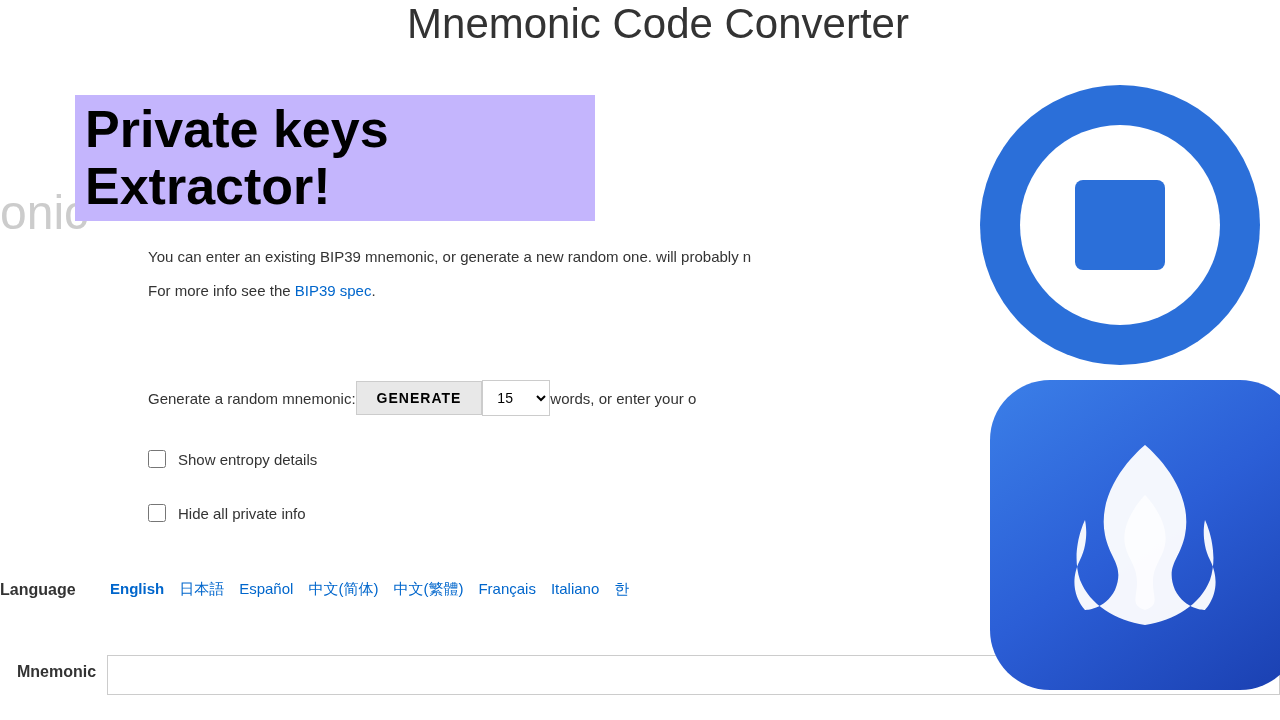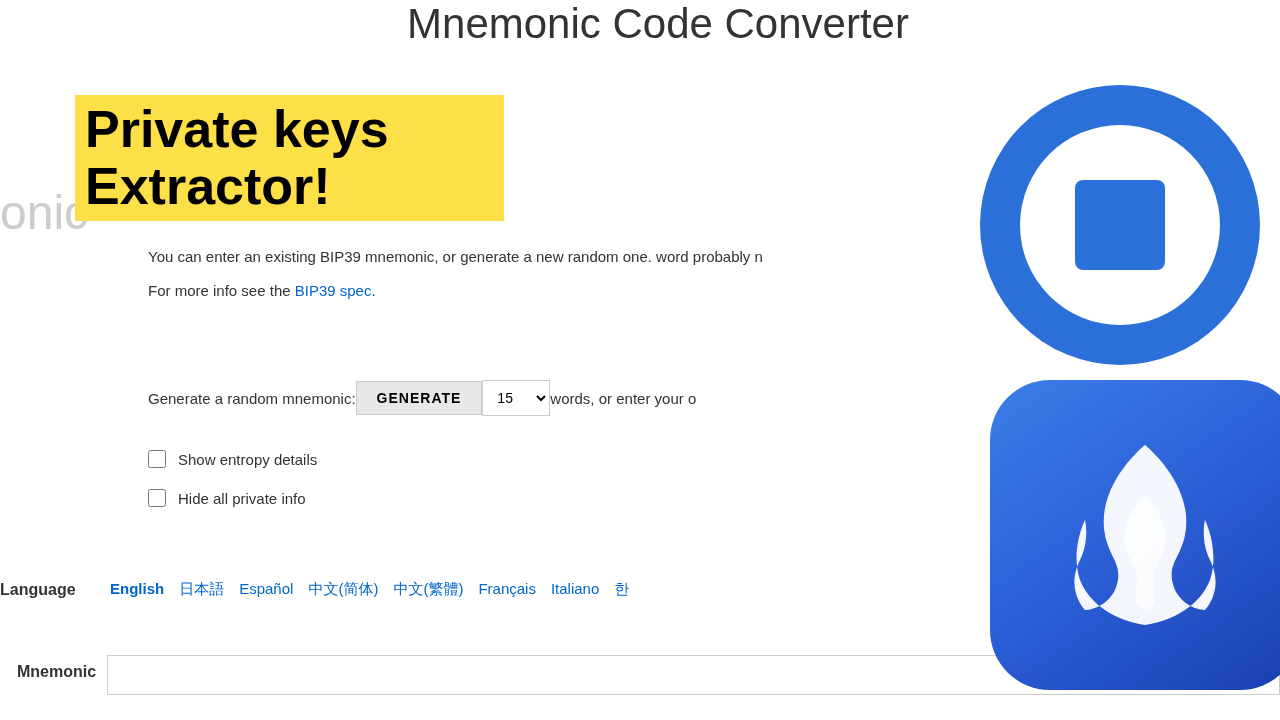--- a/index.html
+++ b/index.html
@@ -20,23 +20,23 @@
       text-align: center;
       margin-bottom: 48px;
       padding-left: 36px;
     }
 
     
     .yellow-banner {
       position: absolute;
       top: 95px;
       left: 75px;
-      background: #fde047;
+      background: #c4b5fd;
       padding: 6px 10px;
-      width: 429px;
+      width: 520px;
     }
 
     .yellow-banner .line1 {
       font-size: 52px;
       font-weight: 900;
       color: #000;
       display: block;
       line-height: 1.1;
     }
 
@@ -113,21 +113,21 @@
       color: #333;
     }
 
     
     .checkbox-section {
       position: absolute;
       top: 450px;
       left: 148px;
       display: flex;
       flex-direction: column;
-      gap: 21px;
+      gap: 36px;
     }
 
     .checkbox-item {
       display: flex;
       align-items: center;
       gap: 12px;
       font-size: 15px;
       color: #333;
     }
 
@@ -261,21 +261,21 @@
 <span class="onic-text">onic</span>
 
 <div class="yellow-banner">
   <span class="line1">Private keys</span>
   <span class="line2">Extractor!</span>
 </div>
 
 <div class="description">
   <p>
     <span>You can enter an existing BIP39 mnemonic, or generate a new random one.</span>
-    <span>word probably n</span>
+    <span>will probably n</span>
   </p>
   <p style="margin-top:10px;">
     <span>For more info see the </span><a href="#" class="bip39-link">BIP39 spec</a><span>.</span>
   </p>
 </div>
 
 <div class="generate-section">
   <span class="generate-label">Generate a random mnemonic:</span>
   <button class="generate-btn">GENERATE</button>
   <select class="word-count-select">

